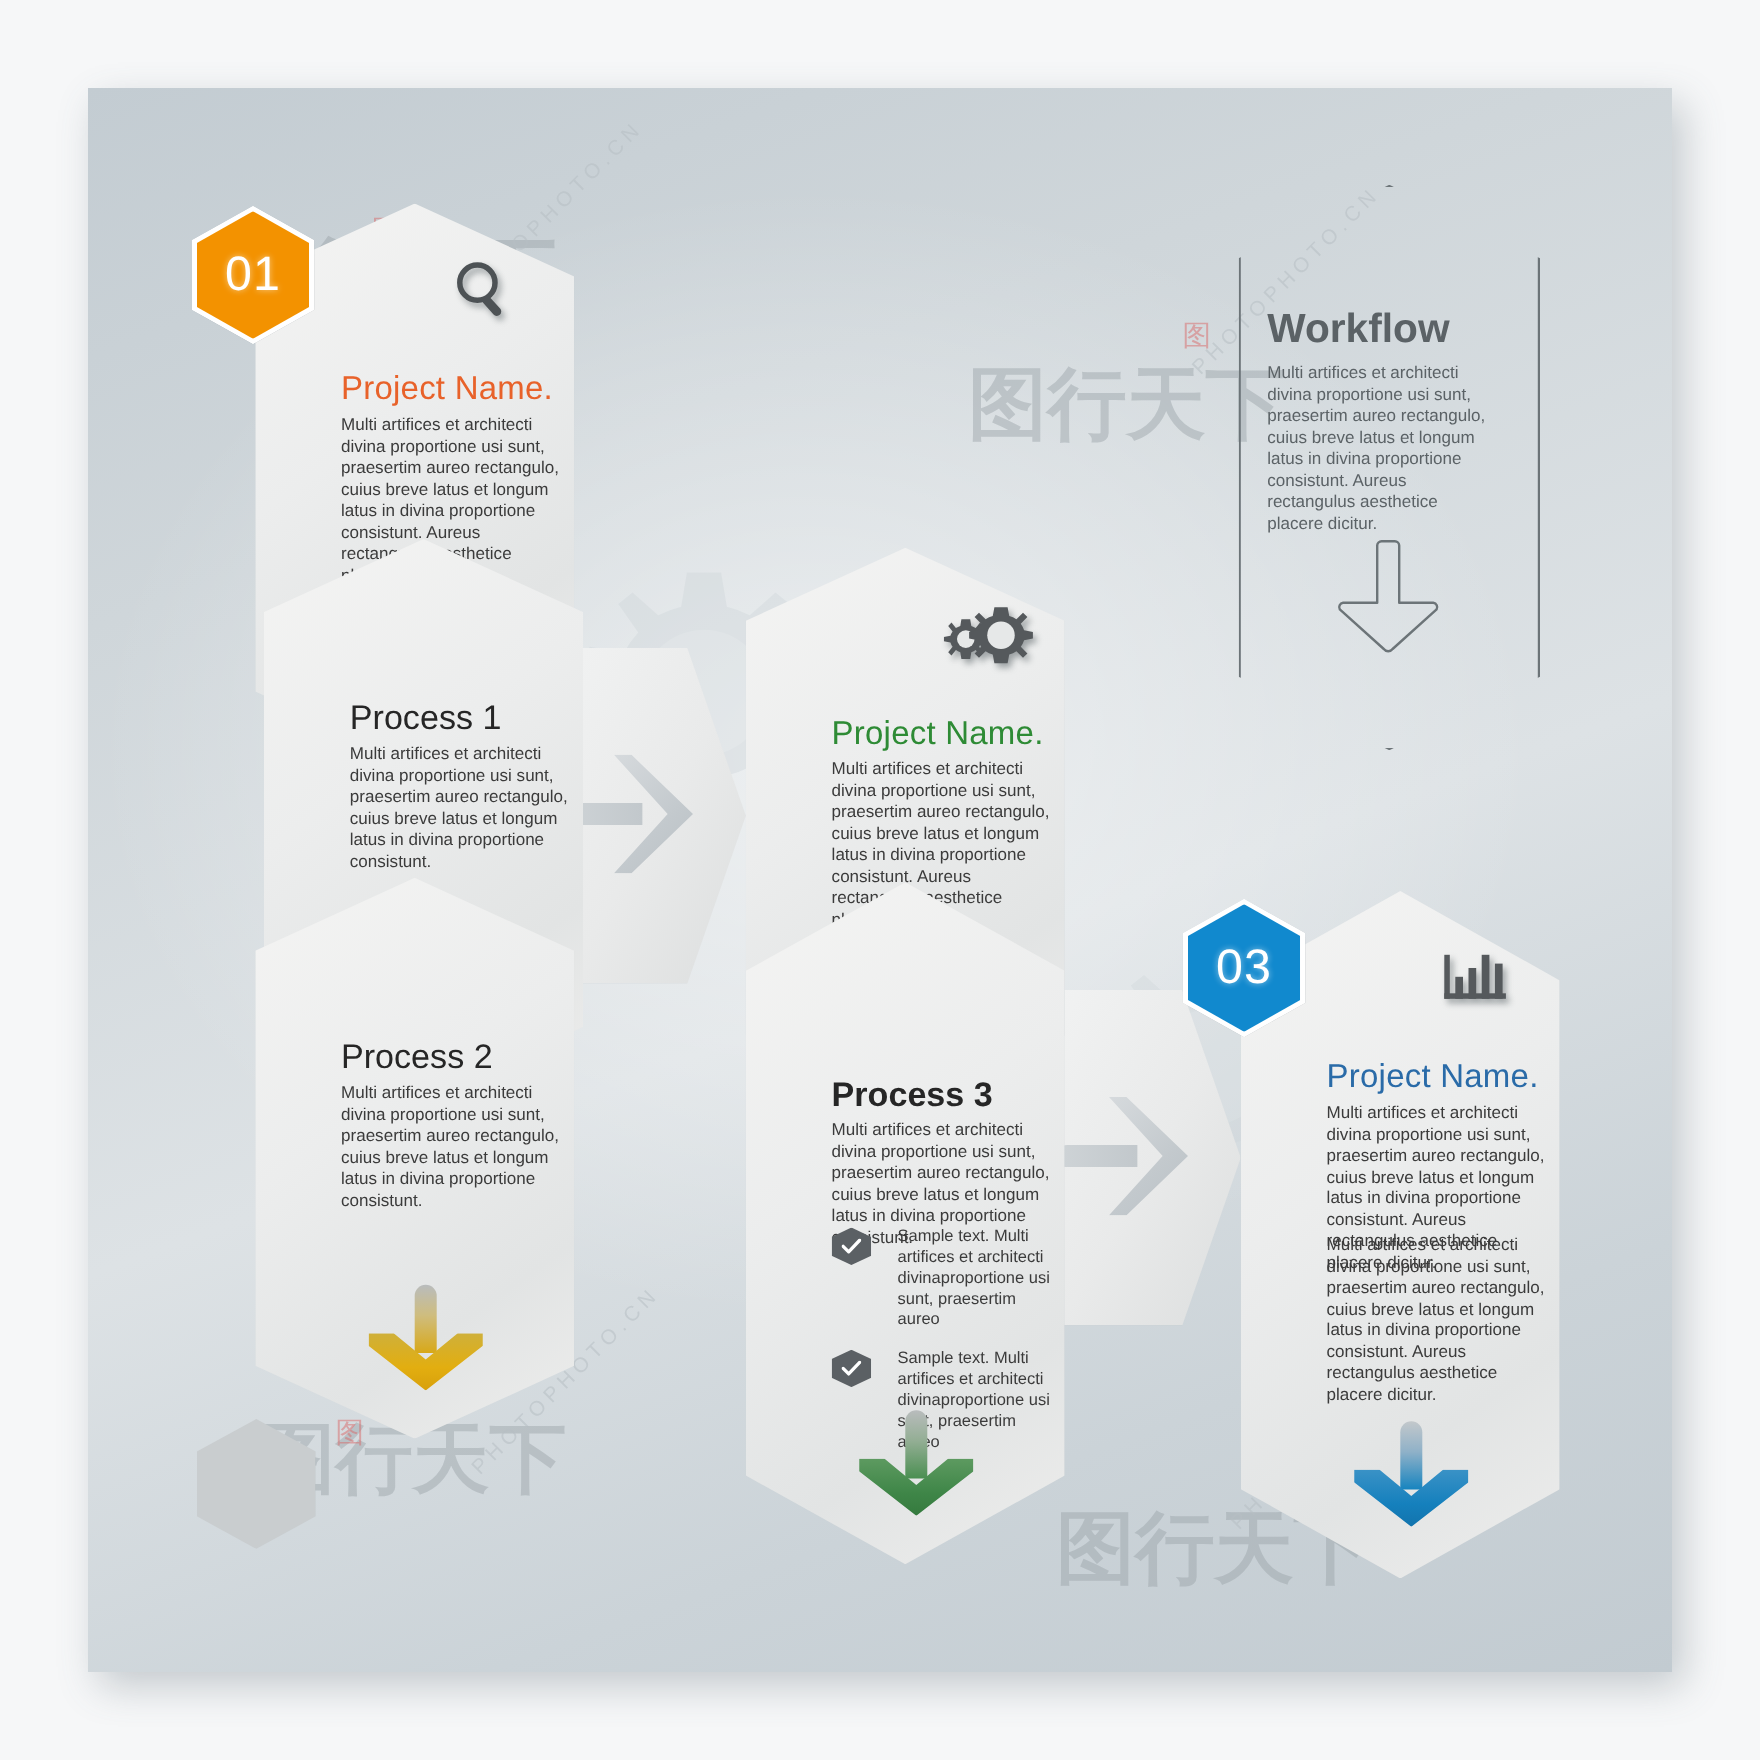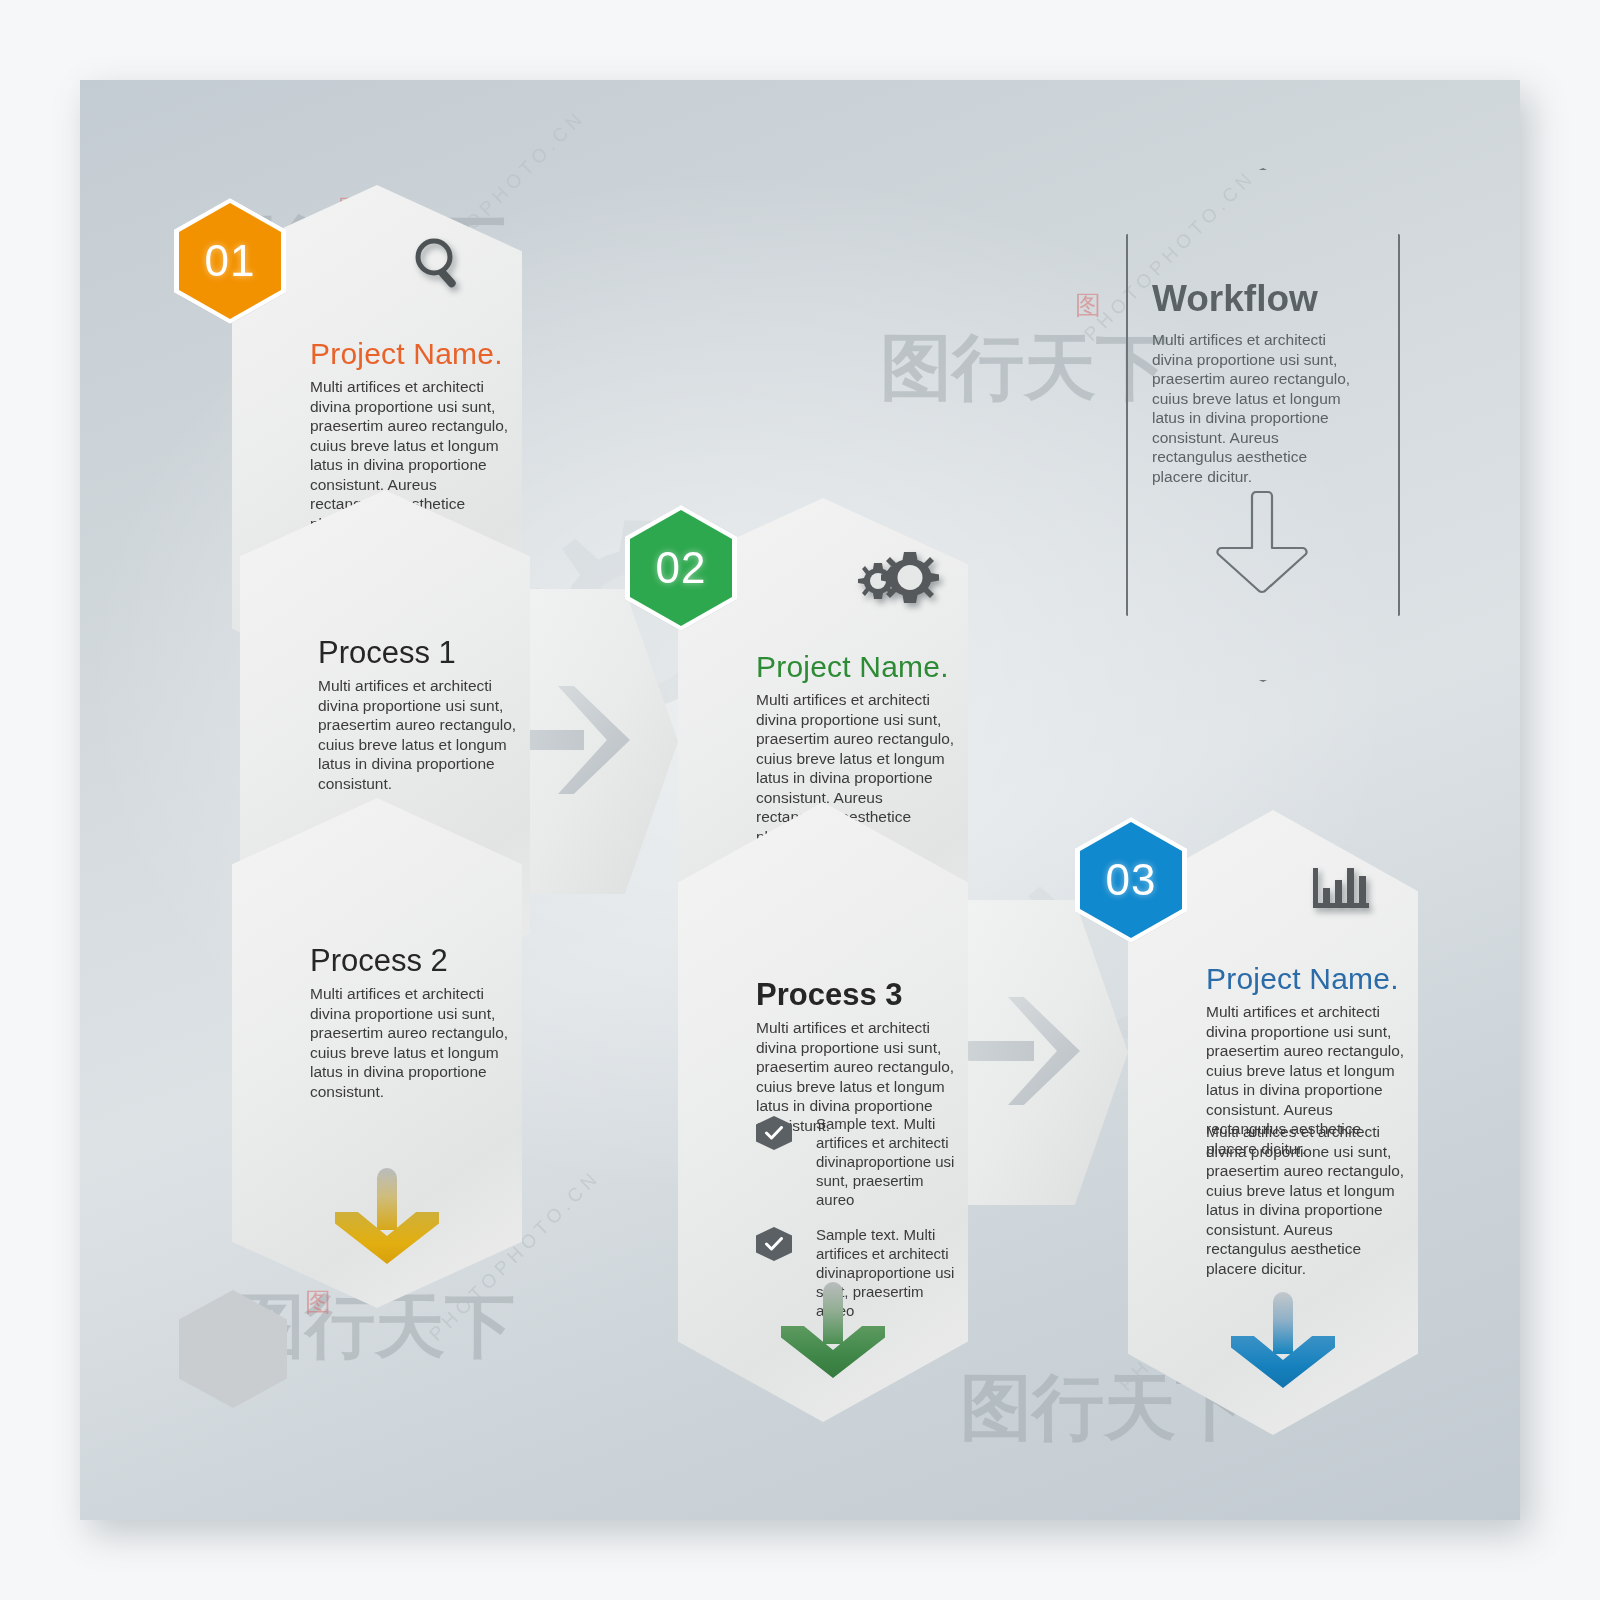--- a/index.html
+++ b/index.html
@@ -253,21 +253,21 @@
     <div class="panel-inner">
       <h3 class="proc-title" style="position:absolute;left:58px;top:145px;">Process 2</h3>
       <p class="body-txt" style="position:absolute;left:58px;top:186px;width:200px;">Multi artifices et architecti divina proportione usi sunt, praesertim aureo rectangulo, cuius breve latus et longum latus in divina proportione consistunt.</p>
       <div class="down-arrow da-orange" style="left:83px;top:370px;">
         <div class="shaft"></div>
         <div class="head"></div>
       </div>
     </div>
   </div>
 
-  <div class="hexbadge" style="left:94px;top:118px;">
+  <div class="hexbadge" style="left:94px;top:107px;">
     <div class="hx-ring"></div>
     <div class="hx-fill" style="background:#F39200;"></div>
     <span class="hx-num">01</span>
   </div>
 
   <div class="panel" style="left:598px;top:418px;width:270px;height:510px;">
     <div class="panel-inner">
       <span class="icon-dark" style="position:absolute;left:160px;top:52px;">
         <svg width="84" height="54" viewBox="0 0 84 54">
           <g fill="#55595c">
@@ -311,25 +311,20 @@
         </div>
       </div>
 
       <div class="down-arrow da-green" style="left:83px;top:480px;">
         <div class="shaft"></div>
         <div class="head"></div>
       </div>
     </div>
   </div>
 
-  <div class="hexbadge" style="left:545px;top:425px;">
-    <div class="hx-ring"></div>
-    <div class="hx-fill" style="background:#2EA84F;"></div>
-    <span class="hx-num">02</span>
-  </div>
 
   <div class="panel" style="left:1048px;top:730px;width:270px;height:625px;">
     <div class="panel-inner">
       <span class="icon-dark" style="position:absolute;left:162px;top:52px;">
         <svg width="62" height="52" viewBox="0 0 62 52">
           <g fill="#55595c">
             <rect x="3" y="6" width="5" height="40"></rect>
             <rect x="3" y="41" width="56" height="5"></rect>
             <rect x="13" y="26" width="7" height="20"></rect>
             <rect x="25" y="18" width="7" height="28"></rect>

